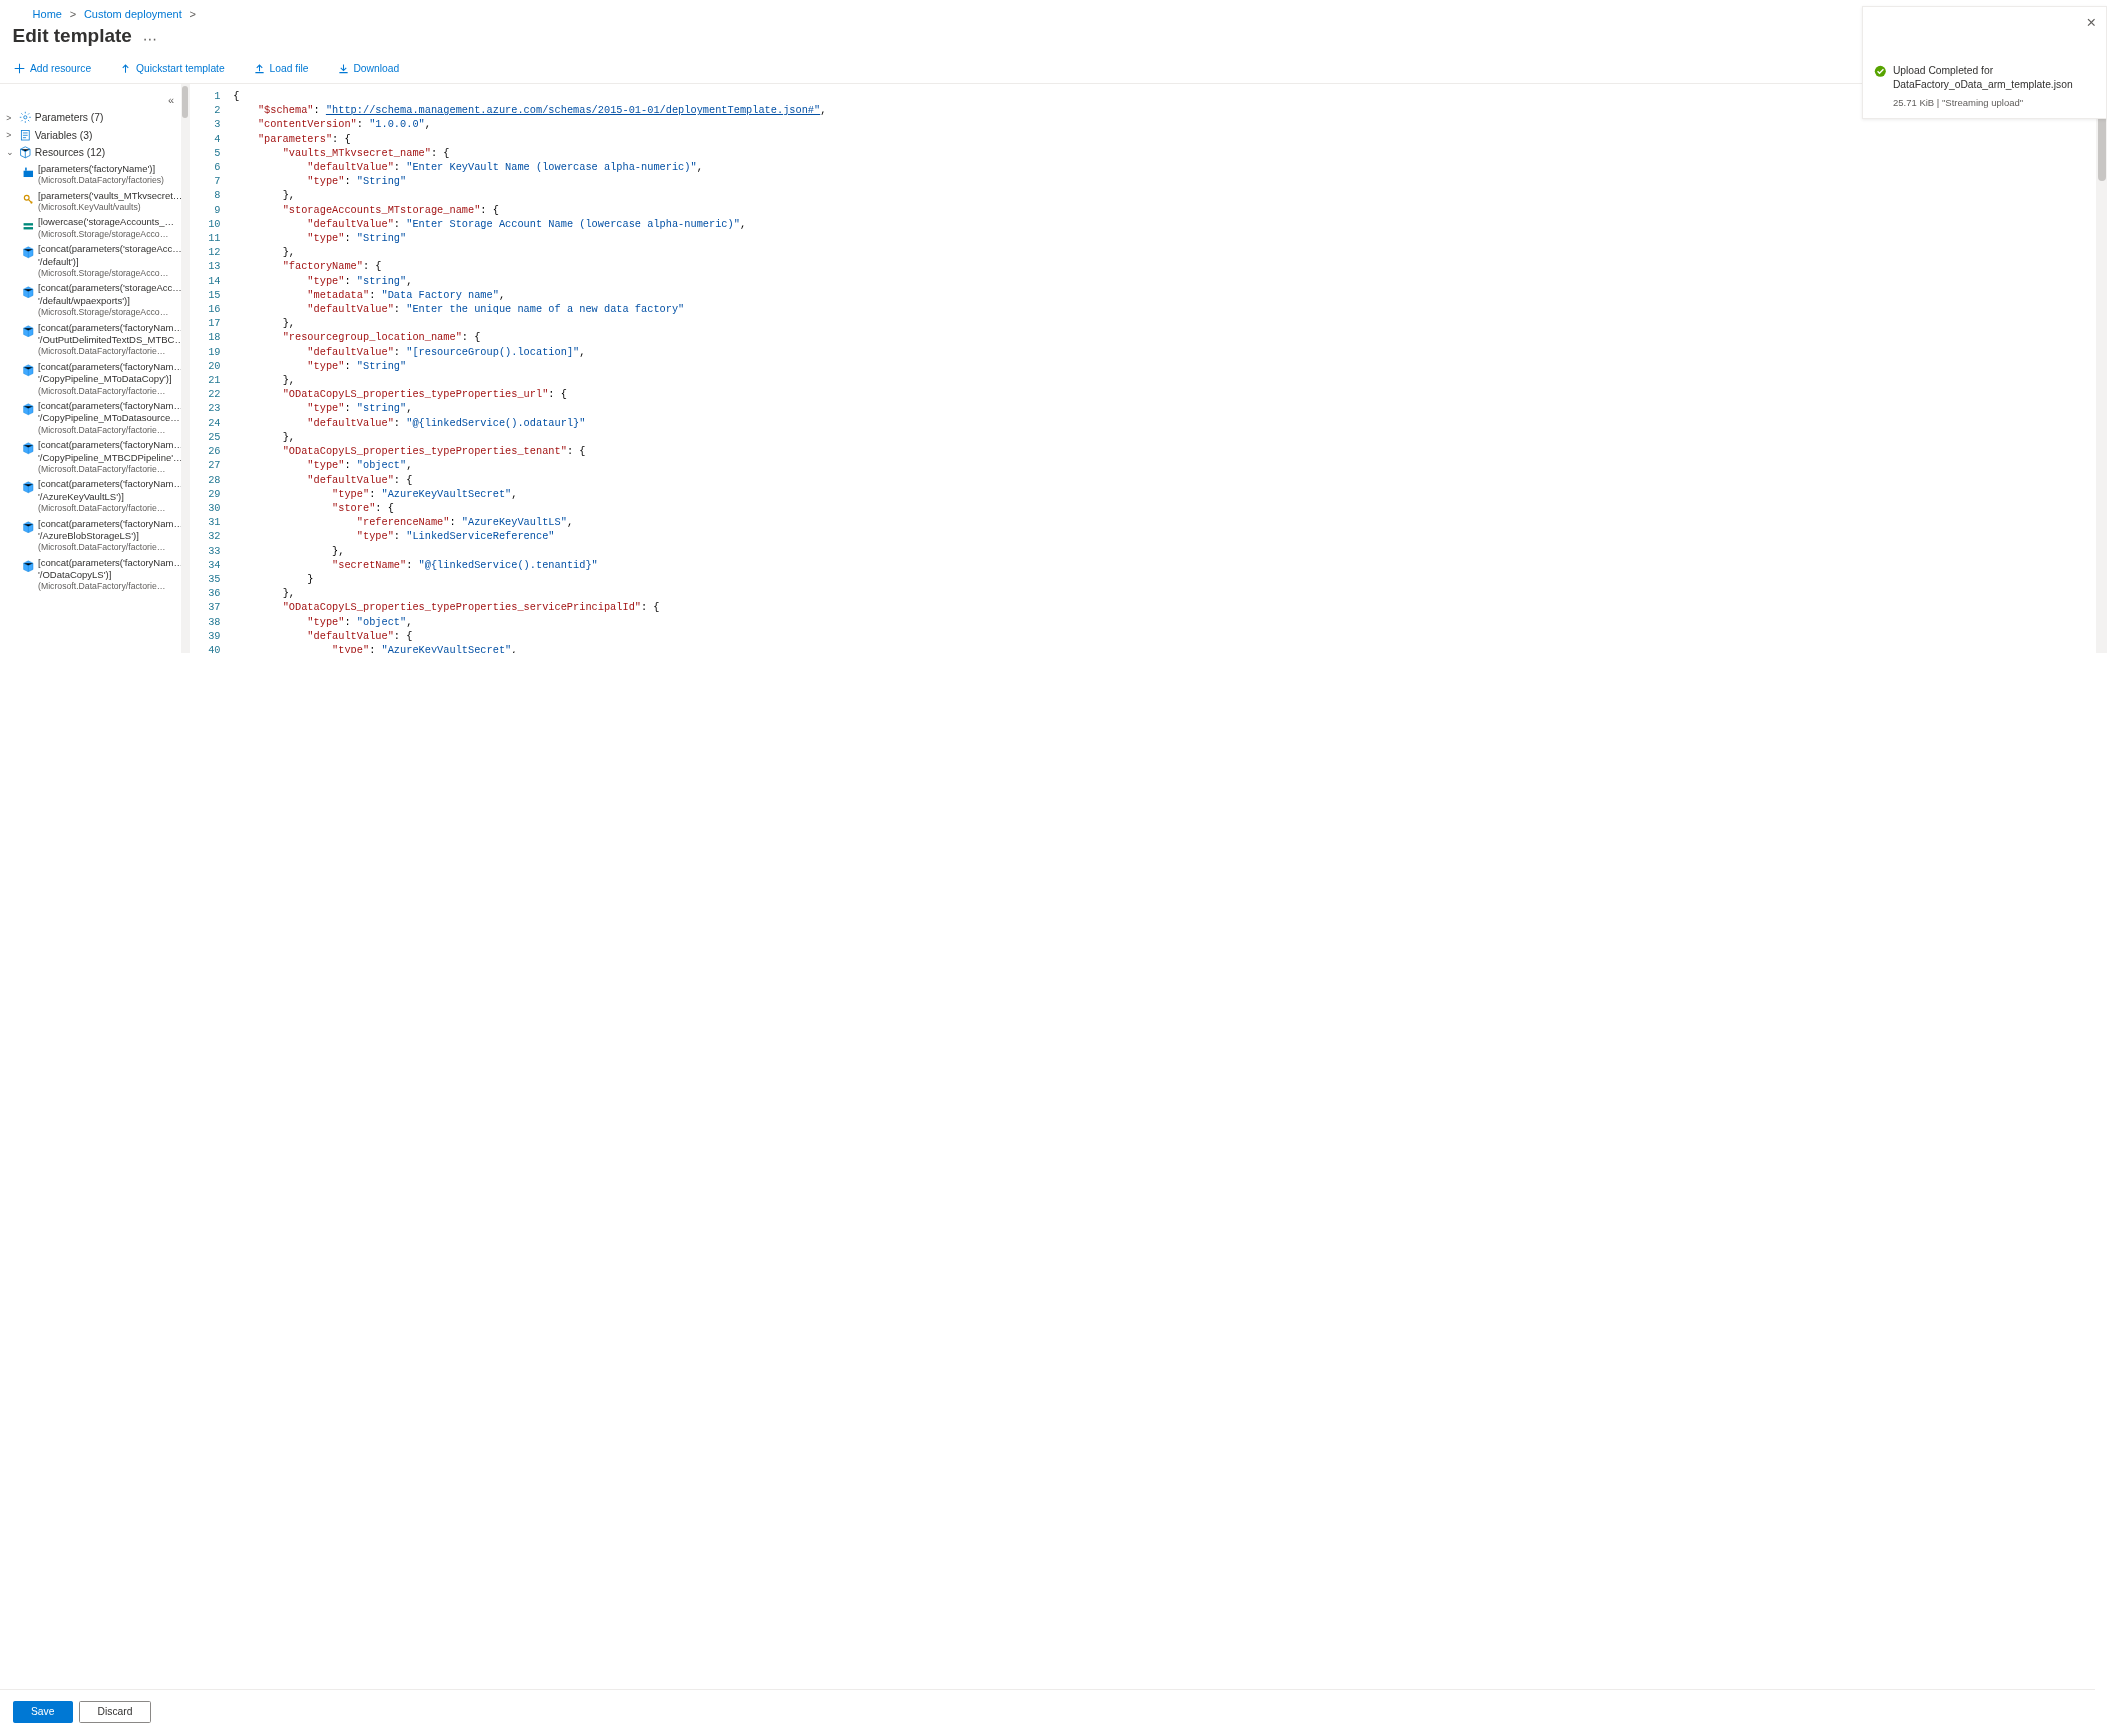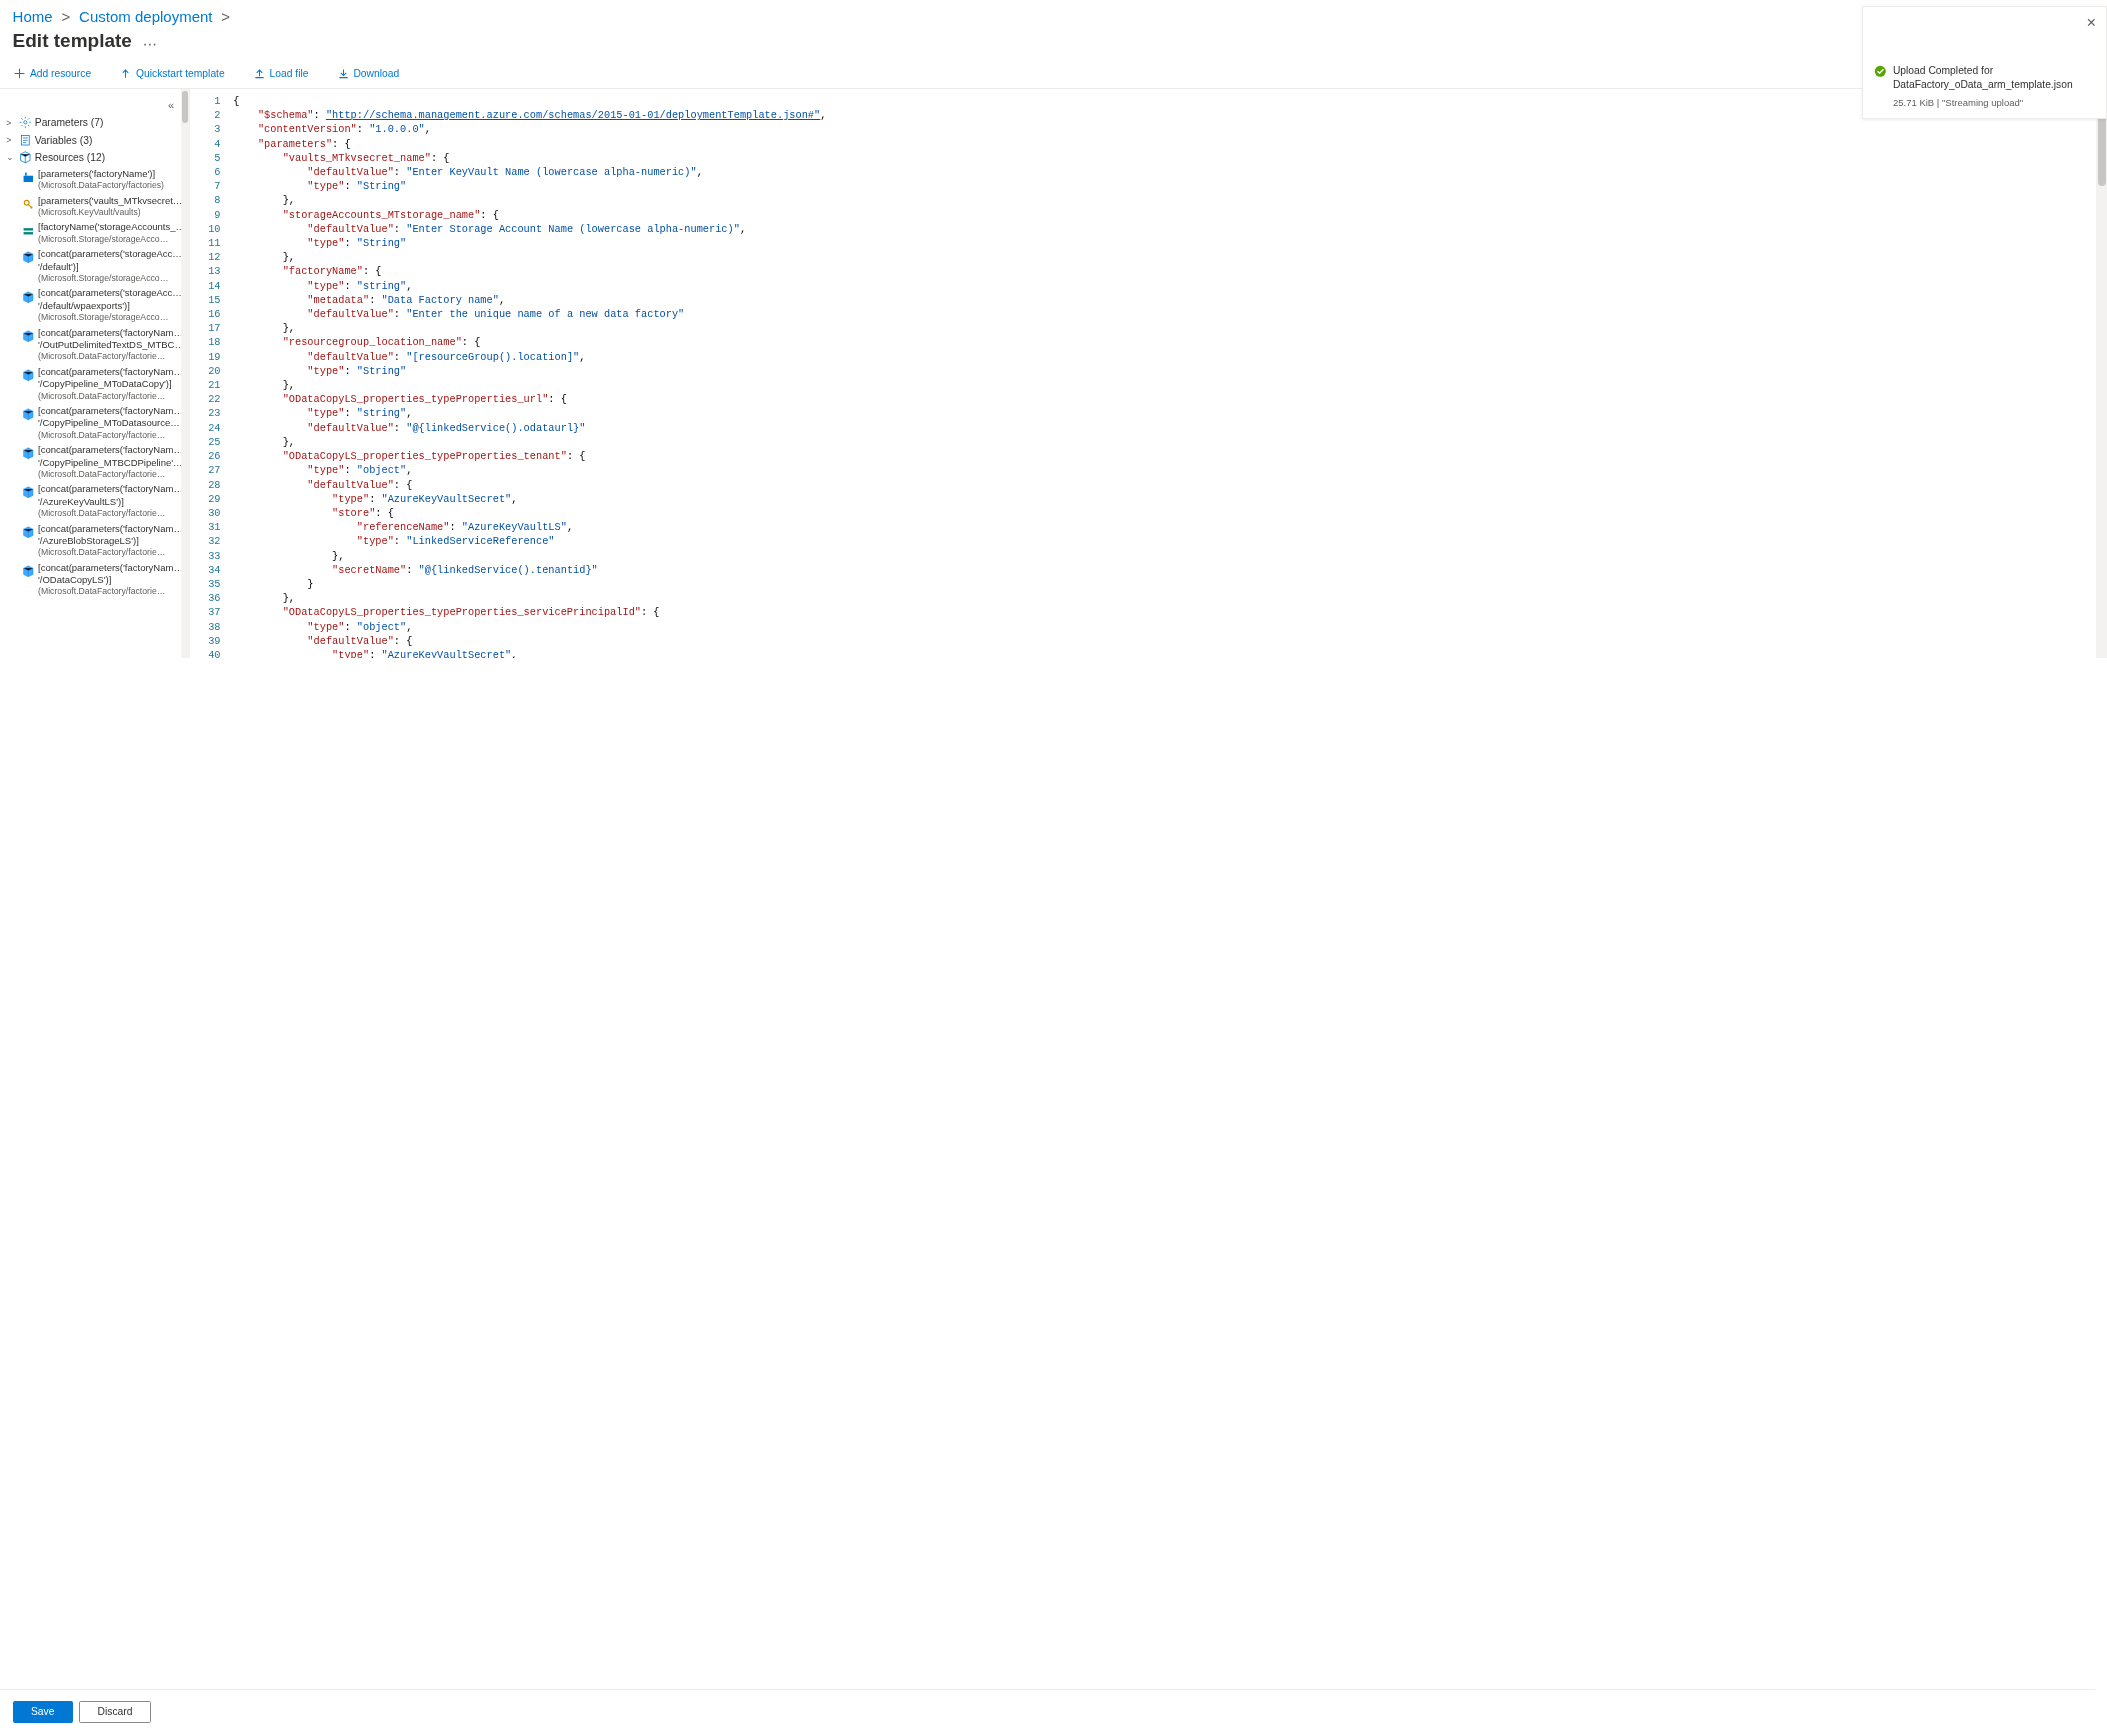--- a/index.html
+++ b/index.html
@@ -1,18 +1,18 @@
 <!DOCTYPE html>
 <html style="font-size:12.6px"><head>
 <meta charset="utf-8">
 <style>
 * { box-sizing: border-box; margin: 0; padding: 0; }
 body { font-family: "Segoe UI", -apple-system, sans-serif; font-size: 10.3px; color: #323130; background: #fff; }
 
-.breadcrumb { padding: 8px 12.6px 3.2px; font-size: 15px; }
+.breadcrumb { padding: 8px 12.6px 3.2px; font-size: 11px; margin-left: 20px; }
 .breadcrumb a { color: #0078d4; text-decoration: none; }
 .breadcrumb .sep { color: #605e5c; margin: 0 4.7px; }
 
 .header { padding: 1.6px 12.6px 6.3px; }
 .header h1 { font-size: 19px; font-weight: 600; display: inline-block; }
 .header .ellipsis { font-size: 14.2px; color: #605e5c; margin-left: 8px; vertical-align: middle; cursor: pointer; }
 .header .subtitle { font-size: 9.5px; color: #605e5c; margin-top: 1.6px; }
 
 .toolbar { padding: 6.3px 12.6px; border-bottom: 0.8px solid #edebe9; display: flex; gap: 26px; }
 .toolbar button { background: none; border: none; color: #0078d4; font-size: 10.3px; cursor: pointer; display: flex; align-items: center; gap: 4.7px; padding: 3.2px 1.6px; }
@@ -153,21 +153,21 @@
                 <path d="M8 8l5 5M11 13l2-2" stroke="#d29200" stroke-width="1.5"></path>
               </svg></span>
             <div>[parameters('vaults_MTkvsecret…</div>
             <div class="sub">(Microsoft.KeyVault/vaults)</div>
           </div>
           <div class="tree-child">
             <span class="icon"><svg viewBox="0 0 16 16">
                 <rect x="2" y="4" width="12" height="3" fill="#00897b"></rect>
                 <rect x="2" y="9" width="12" height="3" fill="#00897b"></rect>
               </svg></span>
-            <div>[factoryName('storageAccounts_…</div>
+            <div>[lowercase('storageAccounts_…</div>
             <div class="sub">(Microsoft.Storage/storageAcco…</div>
           </div>
           <div class="tree-child">
             <span class="icon"><svg viewBox="0 0 16 16">
                 <path d="M8 1l6 3v8l-6 3-6-3V4z" fill="#40a9ff" stroke="#0078d4" stroke-width="0.5"></path>
                 <path d="M2 4l6 3 6-3M8 7v8" stroke="#0078d4" stroke-width="0.5"></path>
               </svg></span>
             <div>[concat(parameters('storageAcc…</div>
             <div>'/default')]</div>
             <div class="sub">(Microsoft.Storage/storageAcco…</div>

